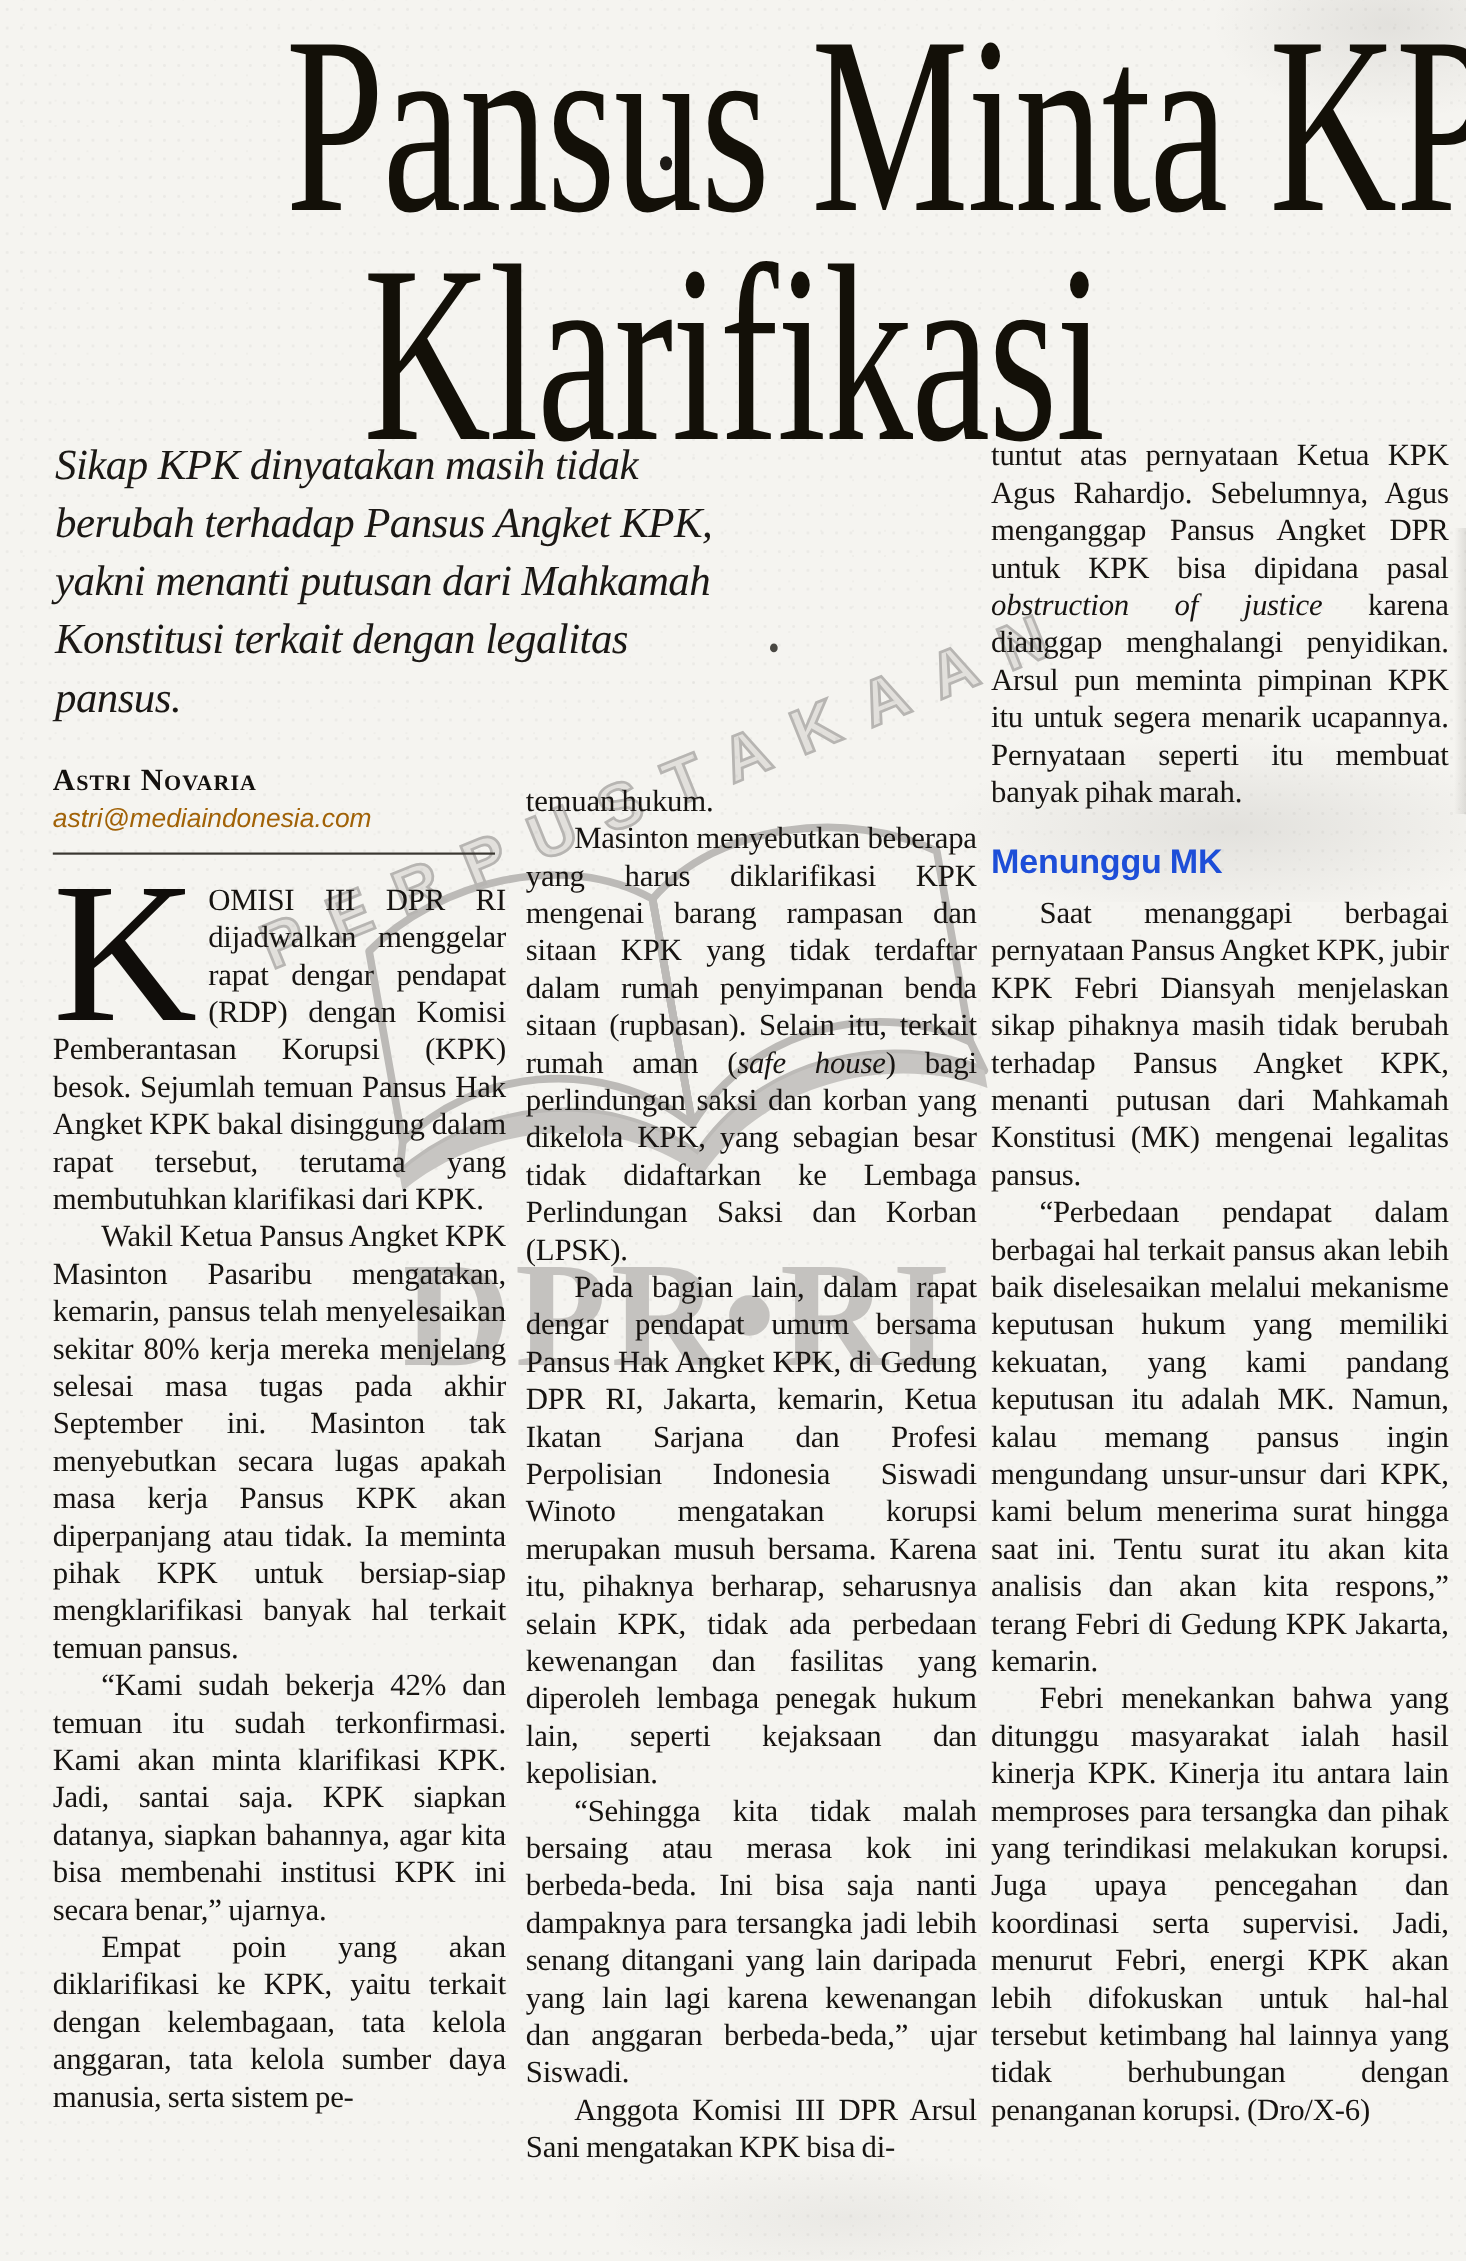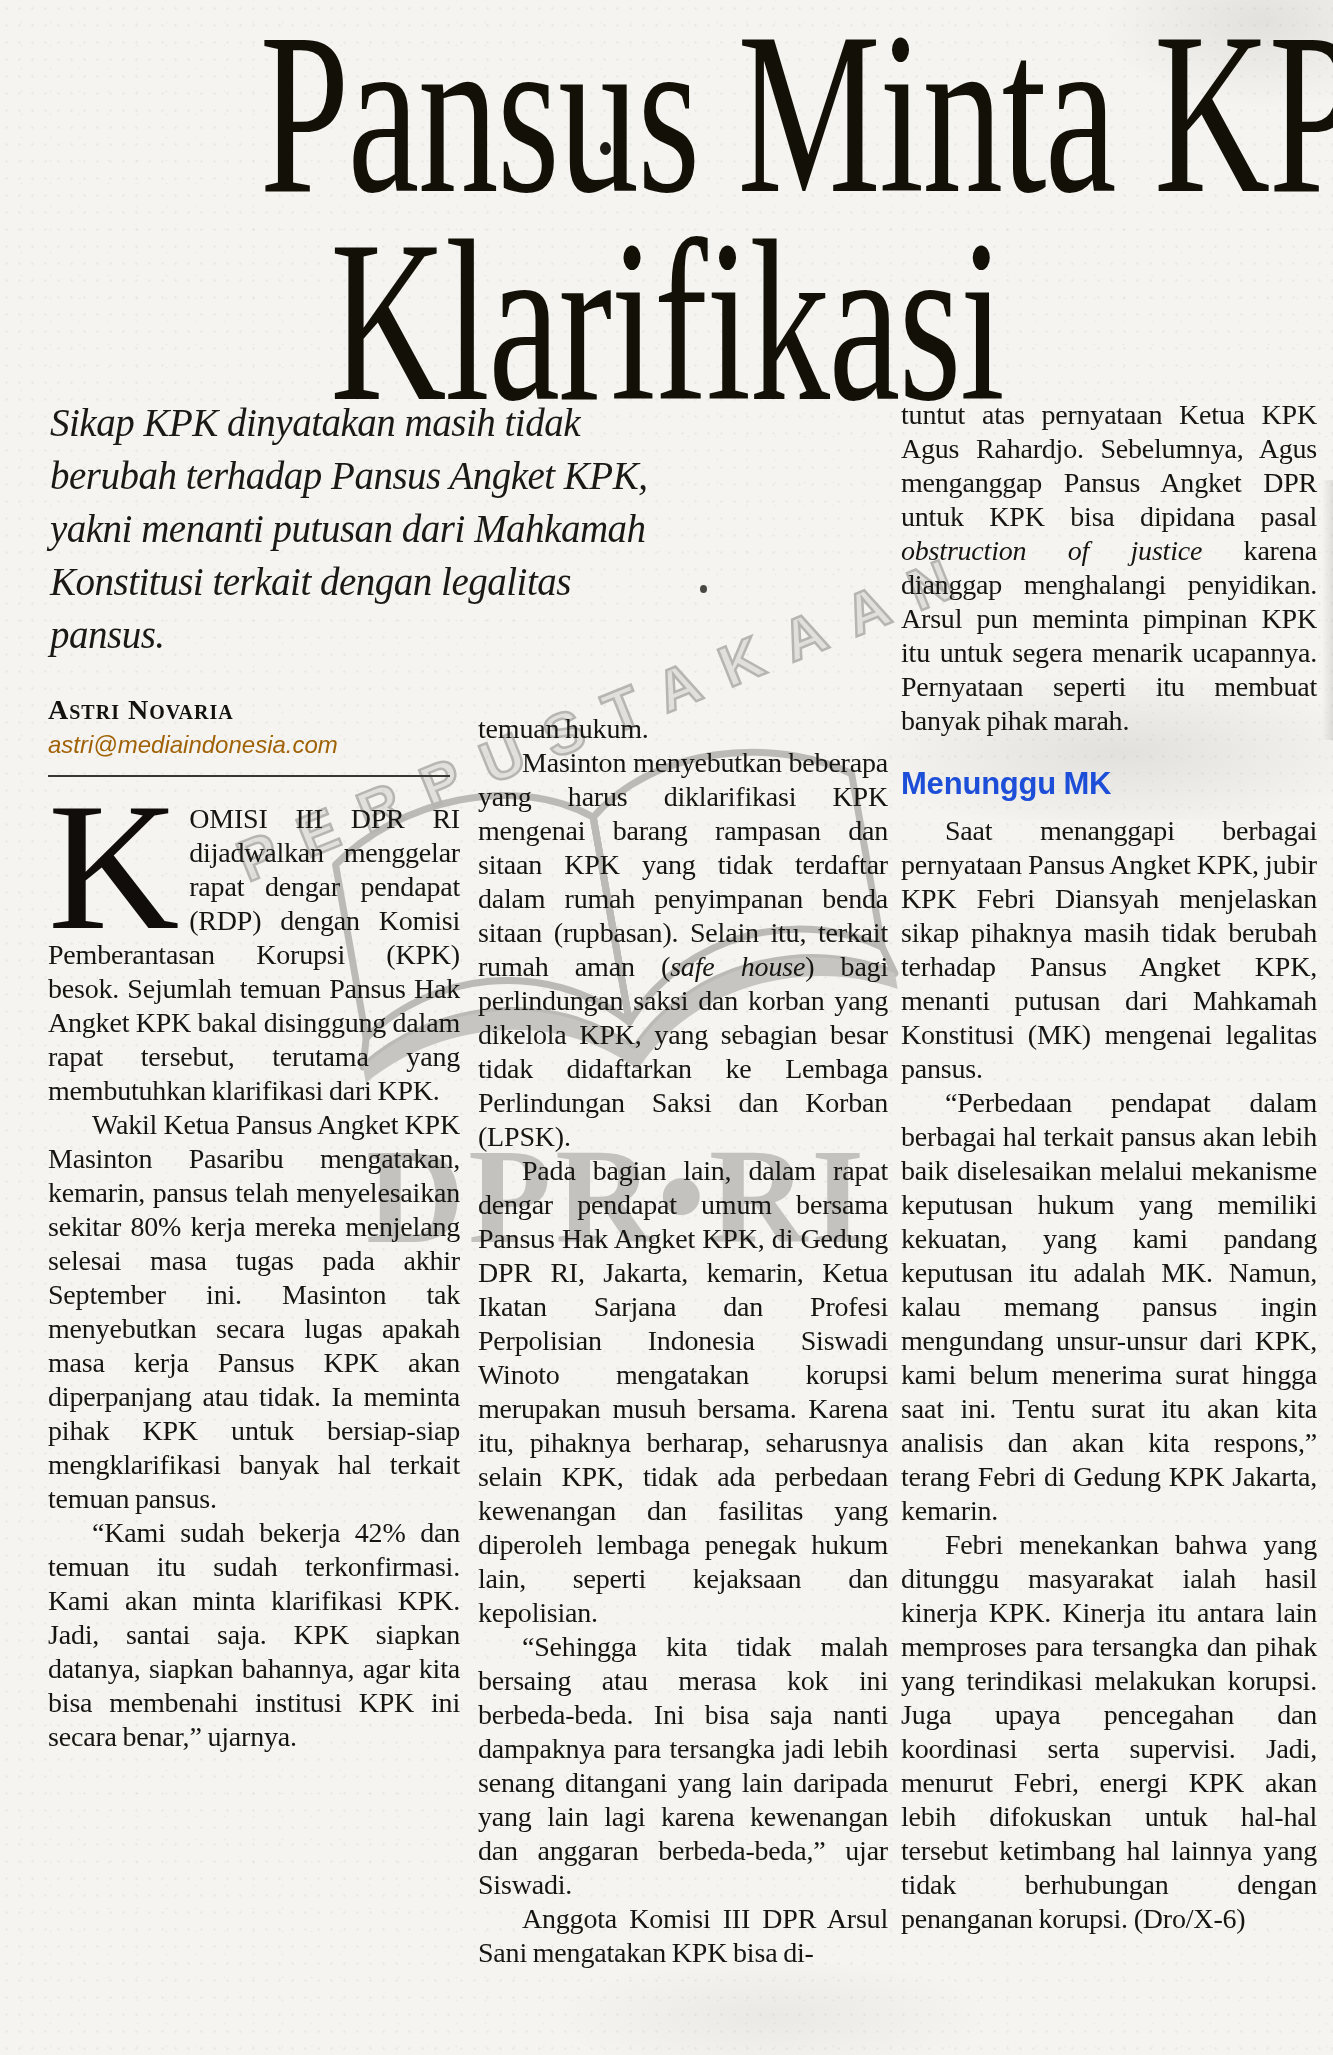--- a/index.html
+++ b/index.html
@@ -110,20 +110,21 @@
 <div class="byline">
   <div class="author">Astri Novaria</div>
   <div class="email">astri@mediaindonesia.com</div>
   <hr class="rule">
 </div>
 
 <section class="col col-1">
   <p class="no-indent"><span class="dropcap">K</span><span>OMISI III DPR RI dijadwalkan menggelar rapat dengar pendapat (RDP) dengan Komisi Pemberantasan Korupsi (KPK) besok. Sejumlah temuan Pansus Hak Angket KPK bakal disinggung dalam rapat tersebut, terutama yang membutuhkan klarifikasi dari KPK.</span></p>
   <p>Wakil Ketua Pansus Angket KPK Masinton Pasaribu mengatakan, kemarin, pansus telah menyelesaikan sekitar 80% kerja mereka menjelang selesai masa tugas pada akhir September ini. Masinton tak menyebutkan secara lugas apakah masa kerja Pansus KPK akan diperpanjang atau tidak. Ia meminta pihak KPK untuk bersiap-siap mengklarifikasi banyak hal terkait temuan pansus.</p>
   <p>“Kami sudah bekerja 42% dan temuan itu sudah terkonfirmasi. Kami akan minta klarifikasi KPK. Jadi, santai saja. KPK siapkan datanya, siapkan bahannya, agar kita bisa membenahi institusi KPK ini secara benar,” ujarnya.</p>
+  <p>Empat poin yang akan diklarifikasi ke KPK, yaitu terkait dengan kelembagaan, tata kelola anggaran, tata kelola sumber daya manusia, serta sistem pe-</p>
 </section>
 
 <section class="col col-2">
   <p class="no-indent">temuan hukum.</p>
   <p><span>Masinton menyebutkan beberapa yang harus diklarifikasi KPK mengenai barang rampasan dan sitaan KPK yang tidak terdaftar dalam rumah penyimpanan benda sitaan (rupbasan). Selain itu, terkait rumah aman (</span><i>safe house</i><span>) bagi perlindungan saksi dan korban yang dikelola KPK, yang sebagian besar tidak didaftarkan ke Lembaga Perlindungan Saksi dan Korban (LPSK).</span></p>
   <p>Pada bagian lain, dalam rapat dengar pendapat umum bersama Pansus Hak Angket KPK, di Gedung DPR RI, Jakarta, kemarin, Ketua Ikatan Sarjana dan Profesi Perpolisian Indonesia Siswadi Winoto mengatakan korupsi merupakan musuh bersama. Karena itu, pihaknya berharap, seharusnya selain KPK, tidak ada perbedaan kewenangan dan fasilitas yang diperoleh lembaga penegak hukum lain, seperti kejaksaan dan kepolisian.</p>
   <p>“Sehingga kita tidak malah bersaing atau merasa kok ini berbeda-beda. Ini bisa saja nanti dampaknya para tersangka jadi lebih senang ditangani yang lain daripada yang lain lagi karena kewenangan dan anggaran berbeda-beda,” ujar Siswadi.</p>
   <p>Anggota Komisi III DPR Arsul Sani mengatakan KPK bisa di-</p>
 </section>
 

